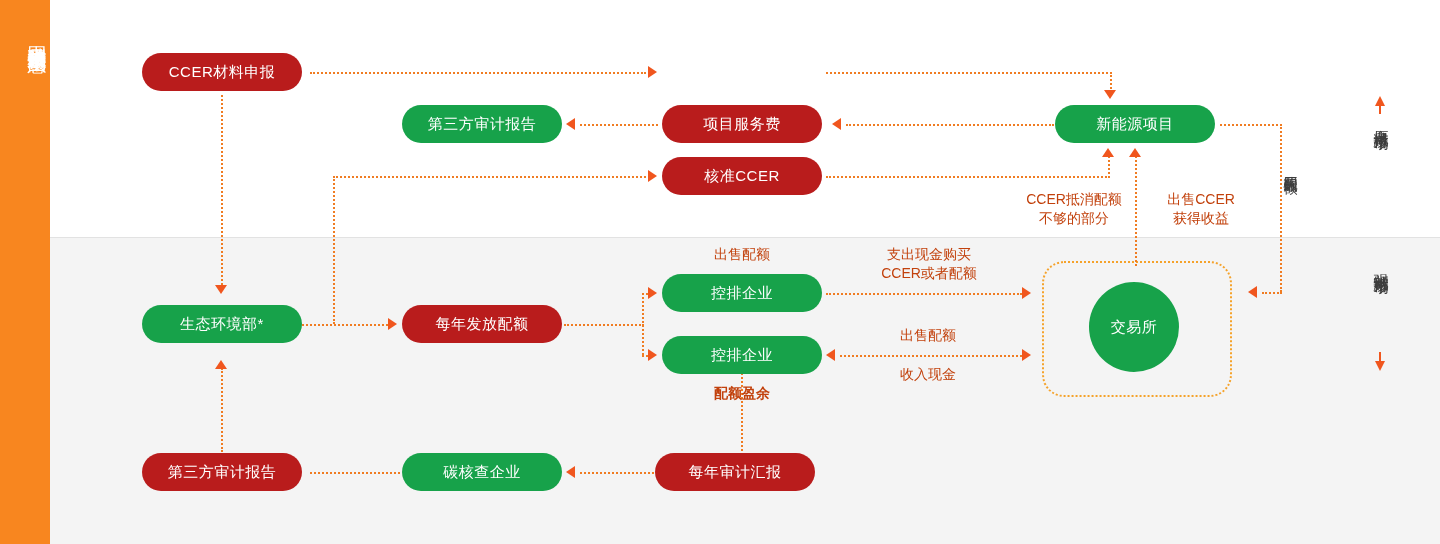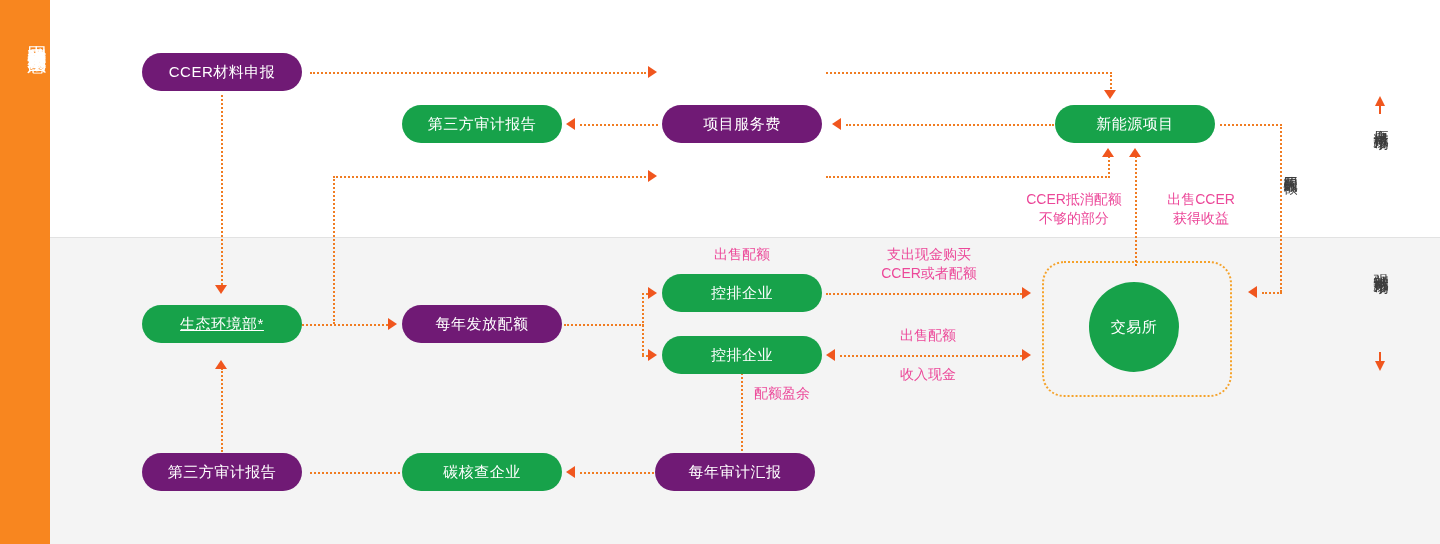--- a/index.html
+++ b/index.html
@@ -39,21 +39,21 @@
     position:absolute;
     display:flex;align-items:center;justify-content:center;
     border-radius:999px;
     color:#ffffff;
     font-size:15px;
     letter-spacing:.5px;
     white-space:nowrap;
     box-sizing:border-box;
     z-index:6;
   }
-  .node.orange{background:#701a75;}
+  .node.orange{background:#b91c1c;}
   .node.green{background:#17a24a;}
   .node.circle{border-radius:50%;}
 
   
   .h-line{
     position:absolute;height:0;border-top:2px dotted #f07c22;
     z-index:3;
   }
   .v-line{
     position:absolute;width:0;border-left:2px dotted #f07c22;
@@ -72,21 +72,21 @@
     position:absolute;
     border:2px dotted #f5a22a;
     border-radius:22px;
     background:transparent;
     z-index:2;
   }
 
   
   .label{
     position:absolute;
-    color:#ec4899;
+    color:#c2410c;
     font-size:14px;
     line-height:19px;
     text-align:center;
     white-space:pre;
     z-index:5;
   }
   .vlabel{
     position:absolute;
     color:#3c3c3c;
     font-size:14px;
@@ -192,26 +192,29 @@
 
 
   <div class="node green" style="left:402px;top:105px;width:160px;height:38px;">
     <span>第三方审计报告</span>
   </div>
 
   <div class="node orange" style="left:662px;top:105px;width:160px;height:38px;">
     <span>项目服务费</span>
   </div>
 
+  <div class="node orange" style="left:662px;top:157px;width:160px;height:38px;">
+    <span>核准CCER</span>
+  </div>
 
   <div class="node green" style="left:1055px;top:105px;width:160px;height:38px;">
     <span>新能源项目</span>
   </div>
 
-  <div class="node green" style="left:142px;top:305px;width:160px;height:38px;text-decoration:underline;">
+  <div class="node green" style="left:142px;top:305px;width:160px;height:38px;">
     <span>生态环境部*</span>
   </div>
 
   <div class="node orange" style="left:402px;top:305px;width:160px;height:38px;">
     <span>每年发放配额</span>
   </div>
 
   <div class="node green" style="left:662px;top:274px;width:160px;height:38px;">
     <span>控排企业</span>
   </div>
@@ -239,21 +242,21 @@
   <div class="label" style="left:1000px;top:190px;width:148px;">CCER抵消配额
 不够的部分</div>
 
   <div class="label" style="left:1146px;top:190px;width:110px;">出售CCER
 获得收益</div>
 
   <div class="vlabel" style="left:1282px;top:165px;">购买碳配额</div>
 
   <div class="label" style="left:682px;top:245px;width:120px;">出售配额</div>
 
-  <div class="label" style="left:722px;top:384px;width:120px;">配额盈余</div>
+  <div class="label" style="left:682px;top:384px;width:120px;font-weight:bold;">配额盈余</div>
 
   <div class="label" style="left:855px;top:245px;width:148px;">支出现金购买
 CCER或者配额</div>
 
   <div class="label" style="left:868px;top:326px;width:120px;">出售配额</div>
 
   <div class="label" style="left:868px;top:365px;width:120px;">收入现金</div>
 
   <div class="market-arrow up" style="left:1375px;top:96px;"></div>
   <div class="market-stem" style="left:1379px;top:104px;height:10px;"></div>

